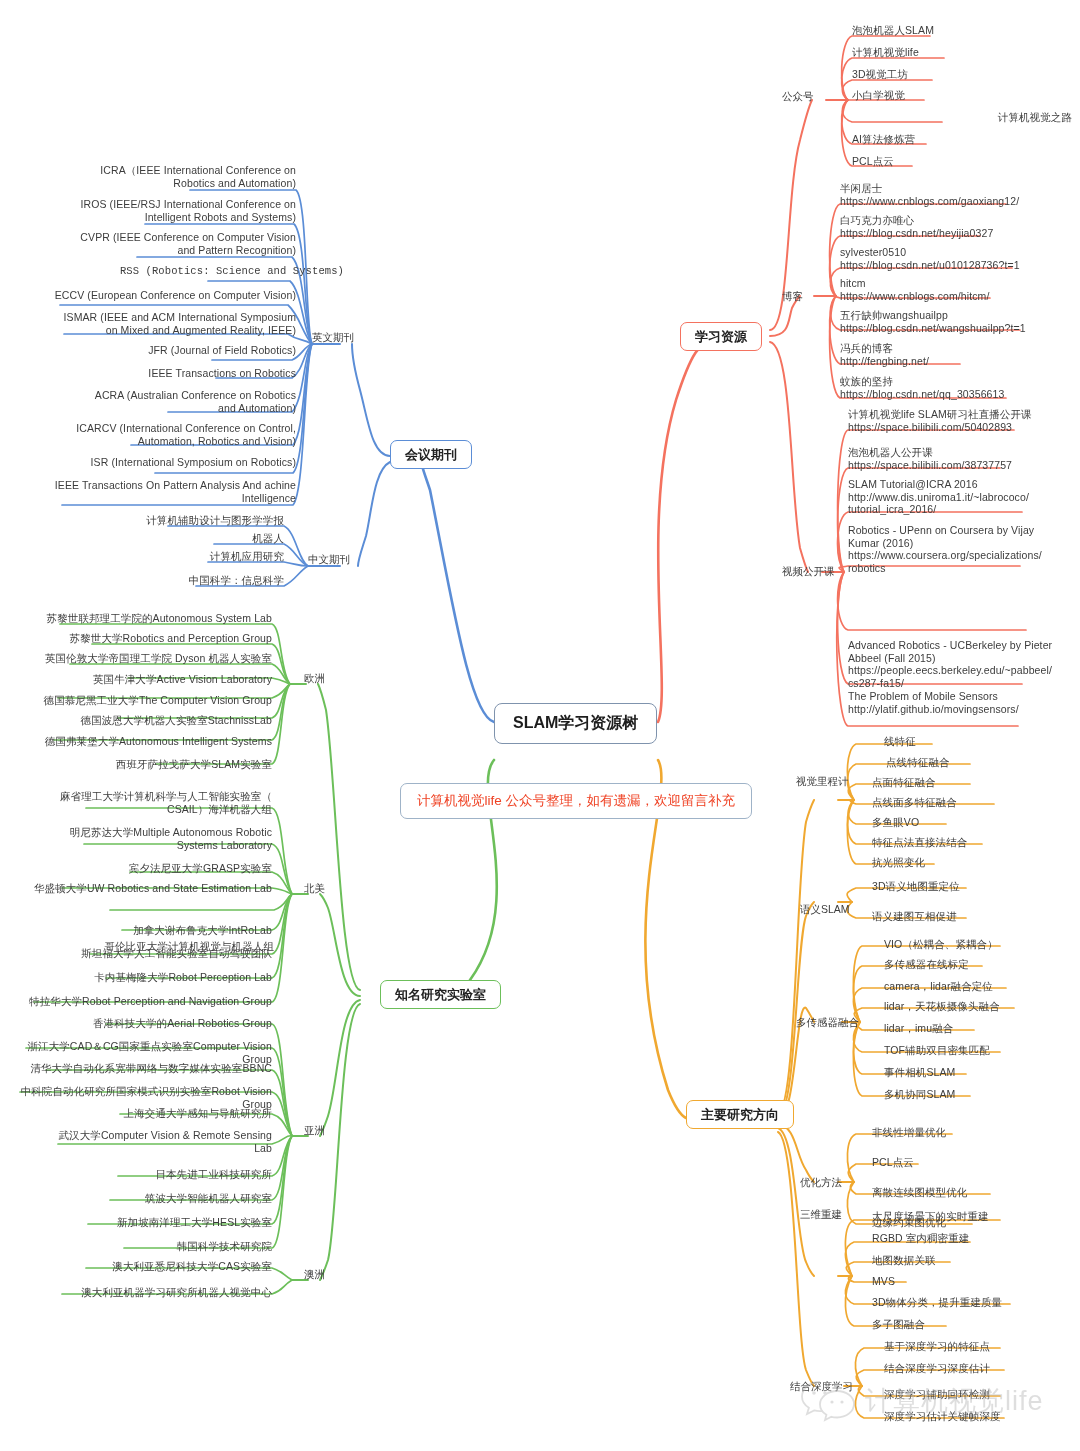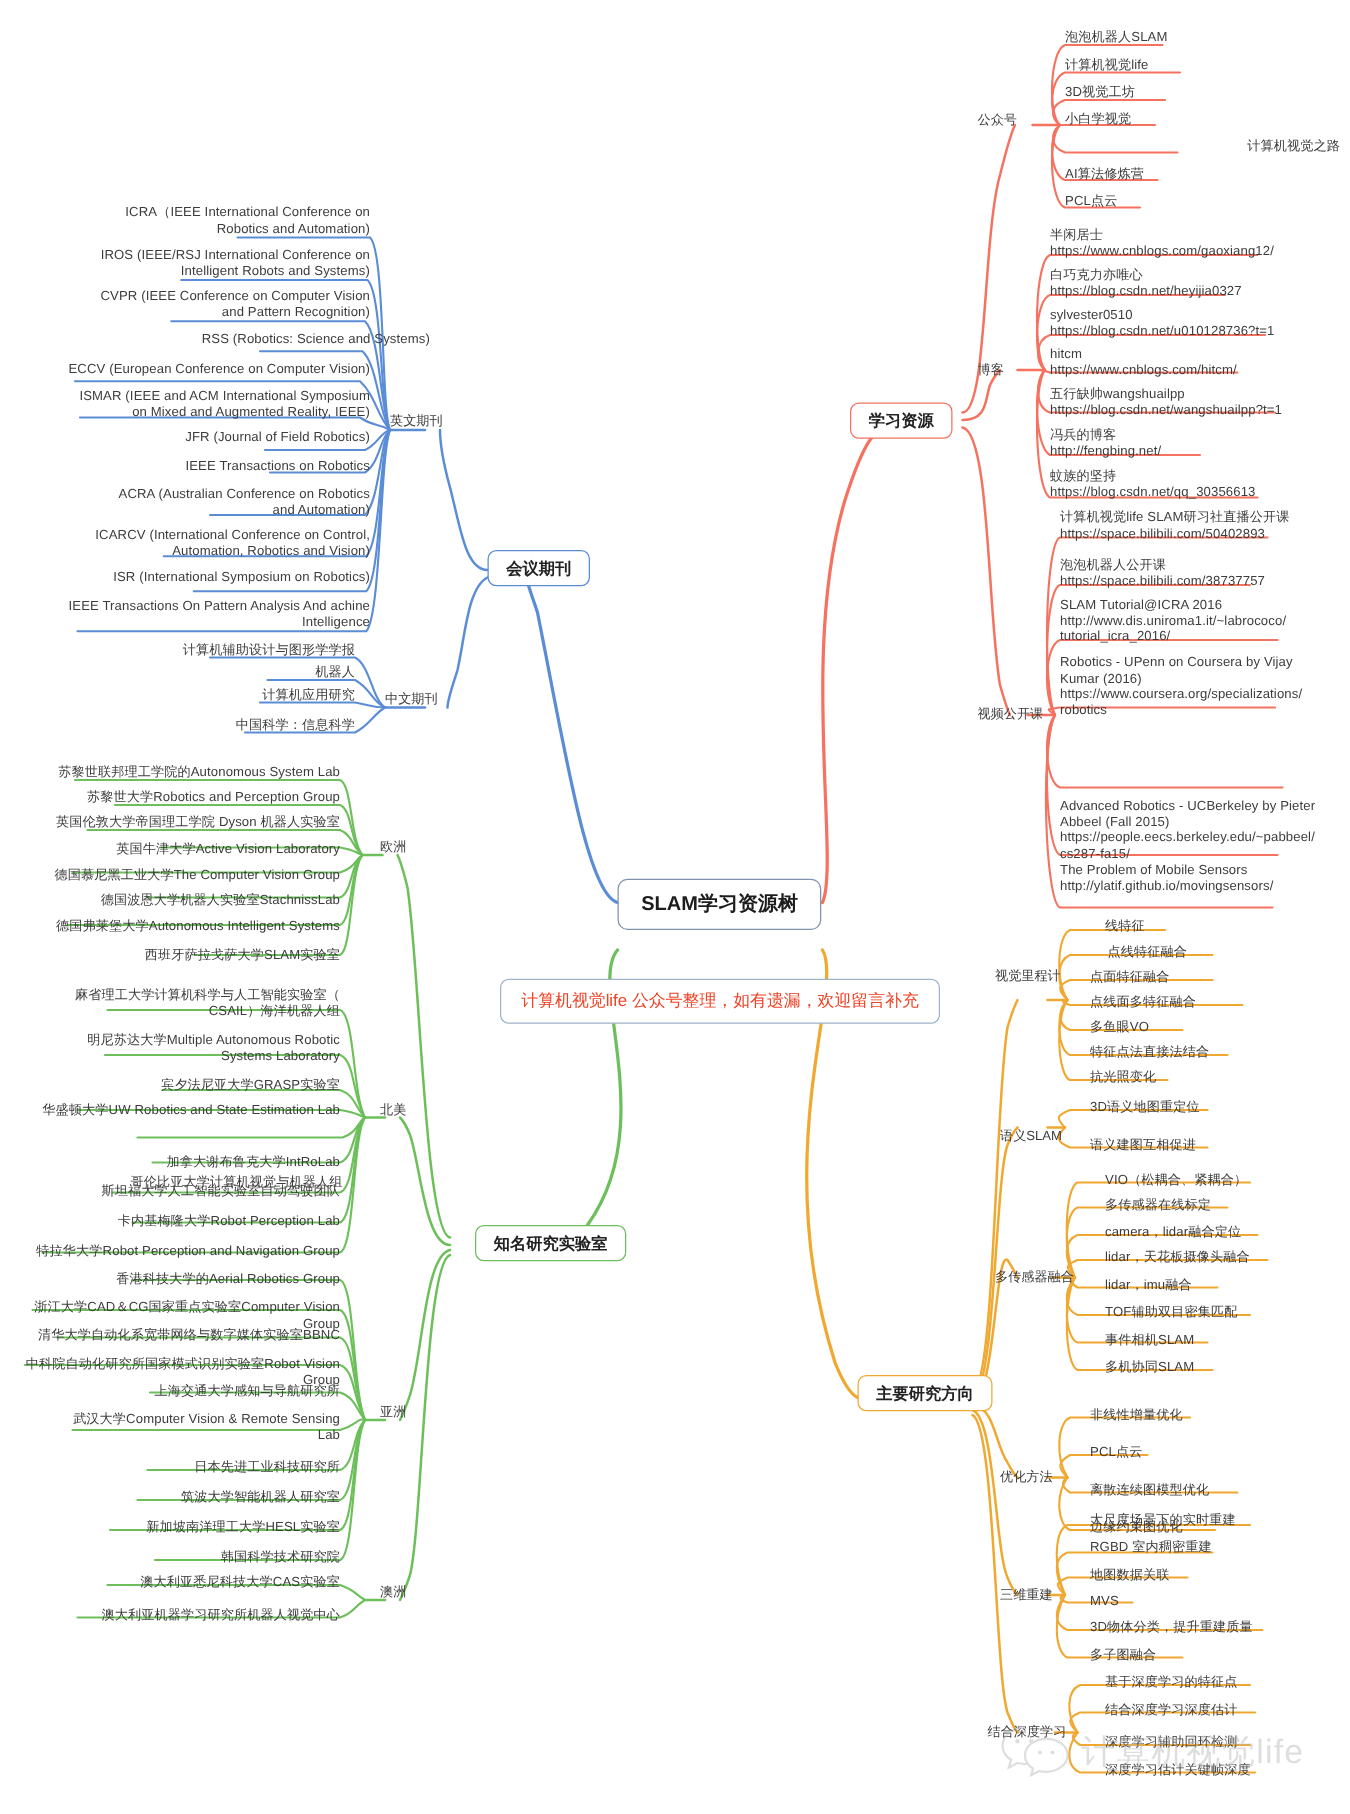--- a/index.html
+++ b/index.html
@@ -284,30 +284,30 @@
 
   <div class="cat" style="left:304px; top:672px;">欧洲</div>
   <div class="cat" style="left:304px; top:882px;">北美</div>
   <div class="cat" style="left:304px; top:1124px;">亚洲</div>
   <div class="cat" style="left:304px; top:1268px;">澳洲</div>
 
   <div class="cat" style="left:796px; top:775px;">视觉里程计</div>
   <div class="cat" style="left:800px; top:903px;">语义SLAM</div>
   <div class="cat" style="left:796px; top:1016px;">多传感器融合</div>
   <div class="cat" style="left:800px; top:1176px;">优化方法</div>
-  <div class="cat" style="left:800px; top:1270px;text-align:center;">三维重建</div>
+  <div class="cat" style="left:800px; top:1208px;text-align:center;">三维重建</div>
   <div class="cat" style="left:790px; top:1380px;">结合深度学习</div>
 
   <div class="leaf r" style="left:0px;   top:164px; width:296px;">ICRA（IEEE International Conference on
 Robotics and Automation)</div>
   <div class="leaf r" style="left:0px;   top:198px; width:296px;">IROS (IEEE/RSJ International Conference on
 Intelligent Robots and Systems)</div>
   <div class="leaf r" style="left:0px;   top:231px; width:296px;">CVPR (IEEE Conference on Computer Vision
 and Pattern Recognition)</div>
-  <div class="leaf r" style="left:0px;   top:265px; width:344px;">RSS (Robotics: Science and Systems)</div>
+  <div class="leaf r" style="left:0px;   top:265px; width:344px;font-family:Liberation Mono, monospace;">RSS (Robotics: Science and Systems)</div>
   <div class="leaf r" style="left:0px;   top:289px; width:296px;">ECCV (European Conference on Computer Vision)</div>
   <div class="leaf r" style="left:0px;   top:311px; width:296px;">ISMAR (IEEE and ACM International Symposium
 on Mixed and Augmented Reality, IEEE)</div>
   <div class="leaf r" style="left:0px;   top:344px; width:296px;">JFR (Journal of Field Robotics)</div>
   <div class="leaf r" style="left:0px;   top:367px; width:296px;">IEEE Transactions on Robotics</div>
   <div class="leaf r" style="left:0px;   top:389px; width:296px;">ACRA (Australian Conference on Robotics
 and Automation)</div>
   <div class="leaf r" style="left:0px;   top:422px; width:296px;">ICARCV (International Conference on Control,
 Automation, Robotics and Vision)</div>
   <div class="leaf r" style="left:0px;   top:456px; width:296px;">ISR (International Symposium on Robotics)</div>

